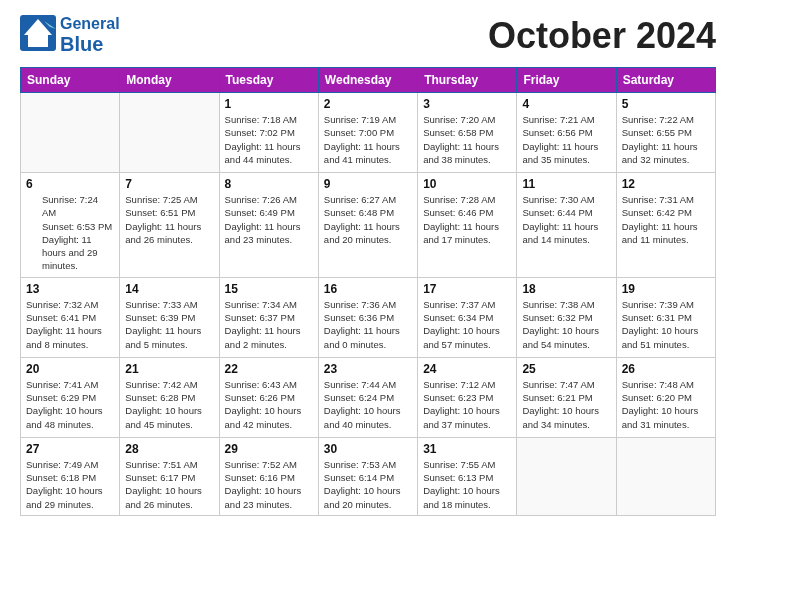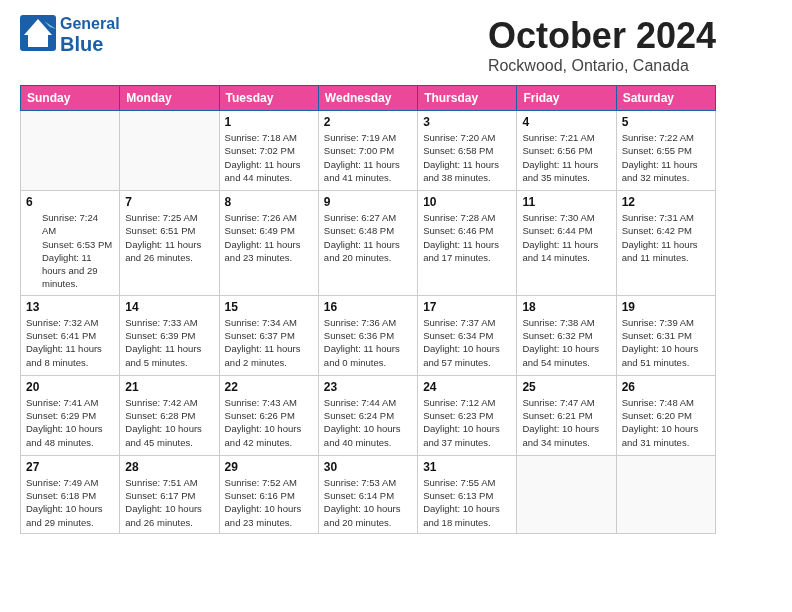--- a/index.html
+++ b/index.html
@@ -31,21 +31,21 @@
     .title-block h2 {
       font-size: 16px;
       font-weight: normal;
       color: #444;
     }
     .calendar {
       width: 100%;
       border-collapse: collapse;
     }
     .calendar th {
-      background: #ec4899;
+      background: #a21caf;
       color: #fff;
       font-size: 12px;
       font-weight: bold;
       padding: 5px 6px;
       text-align: left;
       border: 1px solid #1a5fa8;
     }
     .calendar td {
       vertical-align: top;
       border: 1px solid #ccc;
@@ -107,21 +107,20 @@
           <polygon points="24,6 36,14 30,12" fill="#7ec8e3"></polygon>
         </svg>
       </div>
       <div class="logo-text">
         <span class="logo-general">General</span>
         <span class="logo-blue">Blue</span>
       </div>
     </div>
     <div class="title-block">
       <h1>October 2024</h1>
-      <h2>Rockwood, Ontario, Canada</h2>
     </div>
   </div>
 
   <table class="calendar">
     <thead>
       <tr>
       <th>Sunday</th>
           <th>Monday</th>
           <th>Tuesday</th>
           <th>Wednesday</th>
@@ -261,21 +260,21 @@
 Daylight: 10 hours and 48 minutes.</div>
           </td>
           <td>
             <span class="day-num">21</span>
             <div class="day-detail" style="white-space: pre-line;">Sunrise: 7:42 AM
 Sunset: 6:28 PM
 Daylight: 10 hours and 45 minutes.</div>
           </td>
           <td>
             <span class="day-num">22</span>
-            <div class="day-detail" style="white-space: pre-line;">Sunrise: 7:43 AM
+            <div class="day-detail" style="white-space: pre-line;">Sunrise: 6:43 AM
 Sunset: 6:26 PM
 Daylight: 10 hours and 42 minutes.</div>
           </td>
           <td>
             <span class="day-num">23</span>
             <div class="day-detail" style="white-space: pre-line;">Sunrise: 7:44 AM
 Sunset: 6:24 PM
 Daylight: 10 hours and 40 minutes.</div>
           </td>
           <td>

